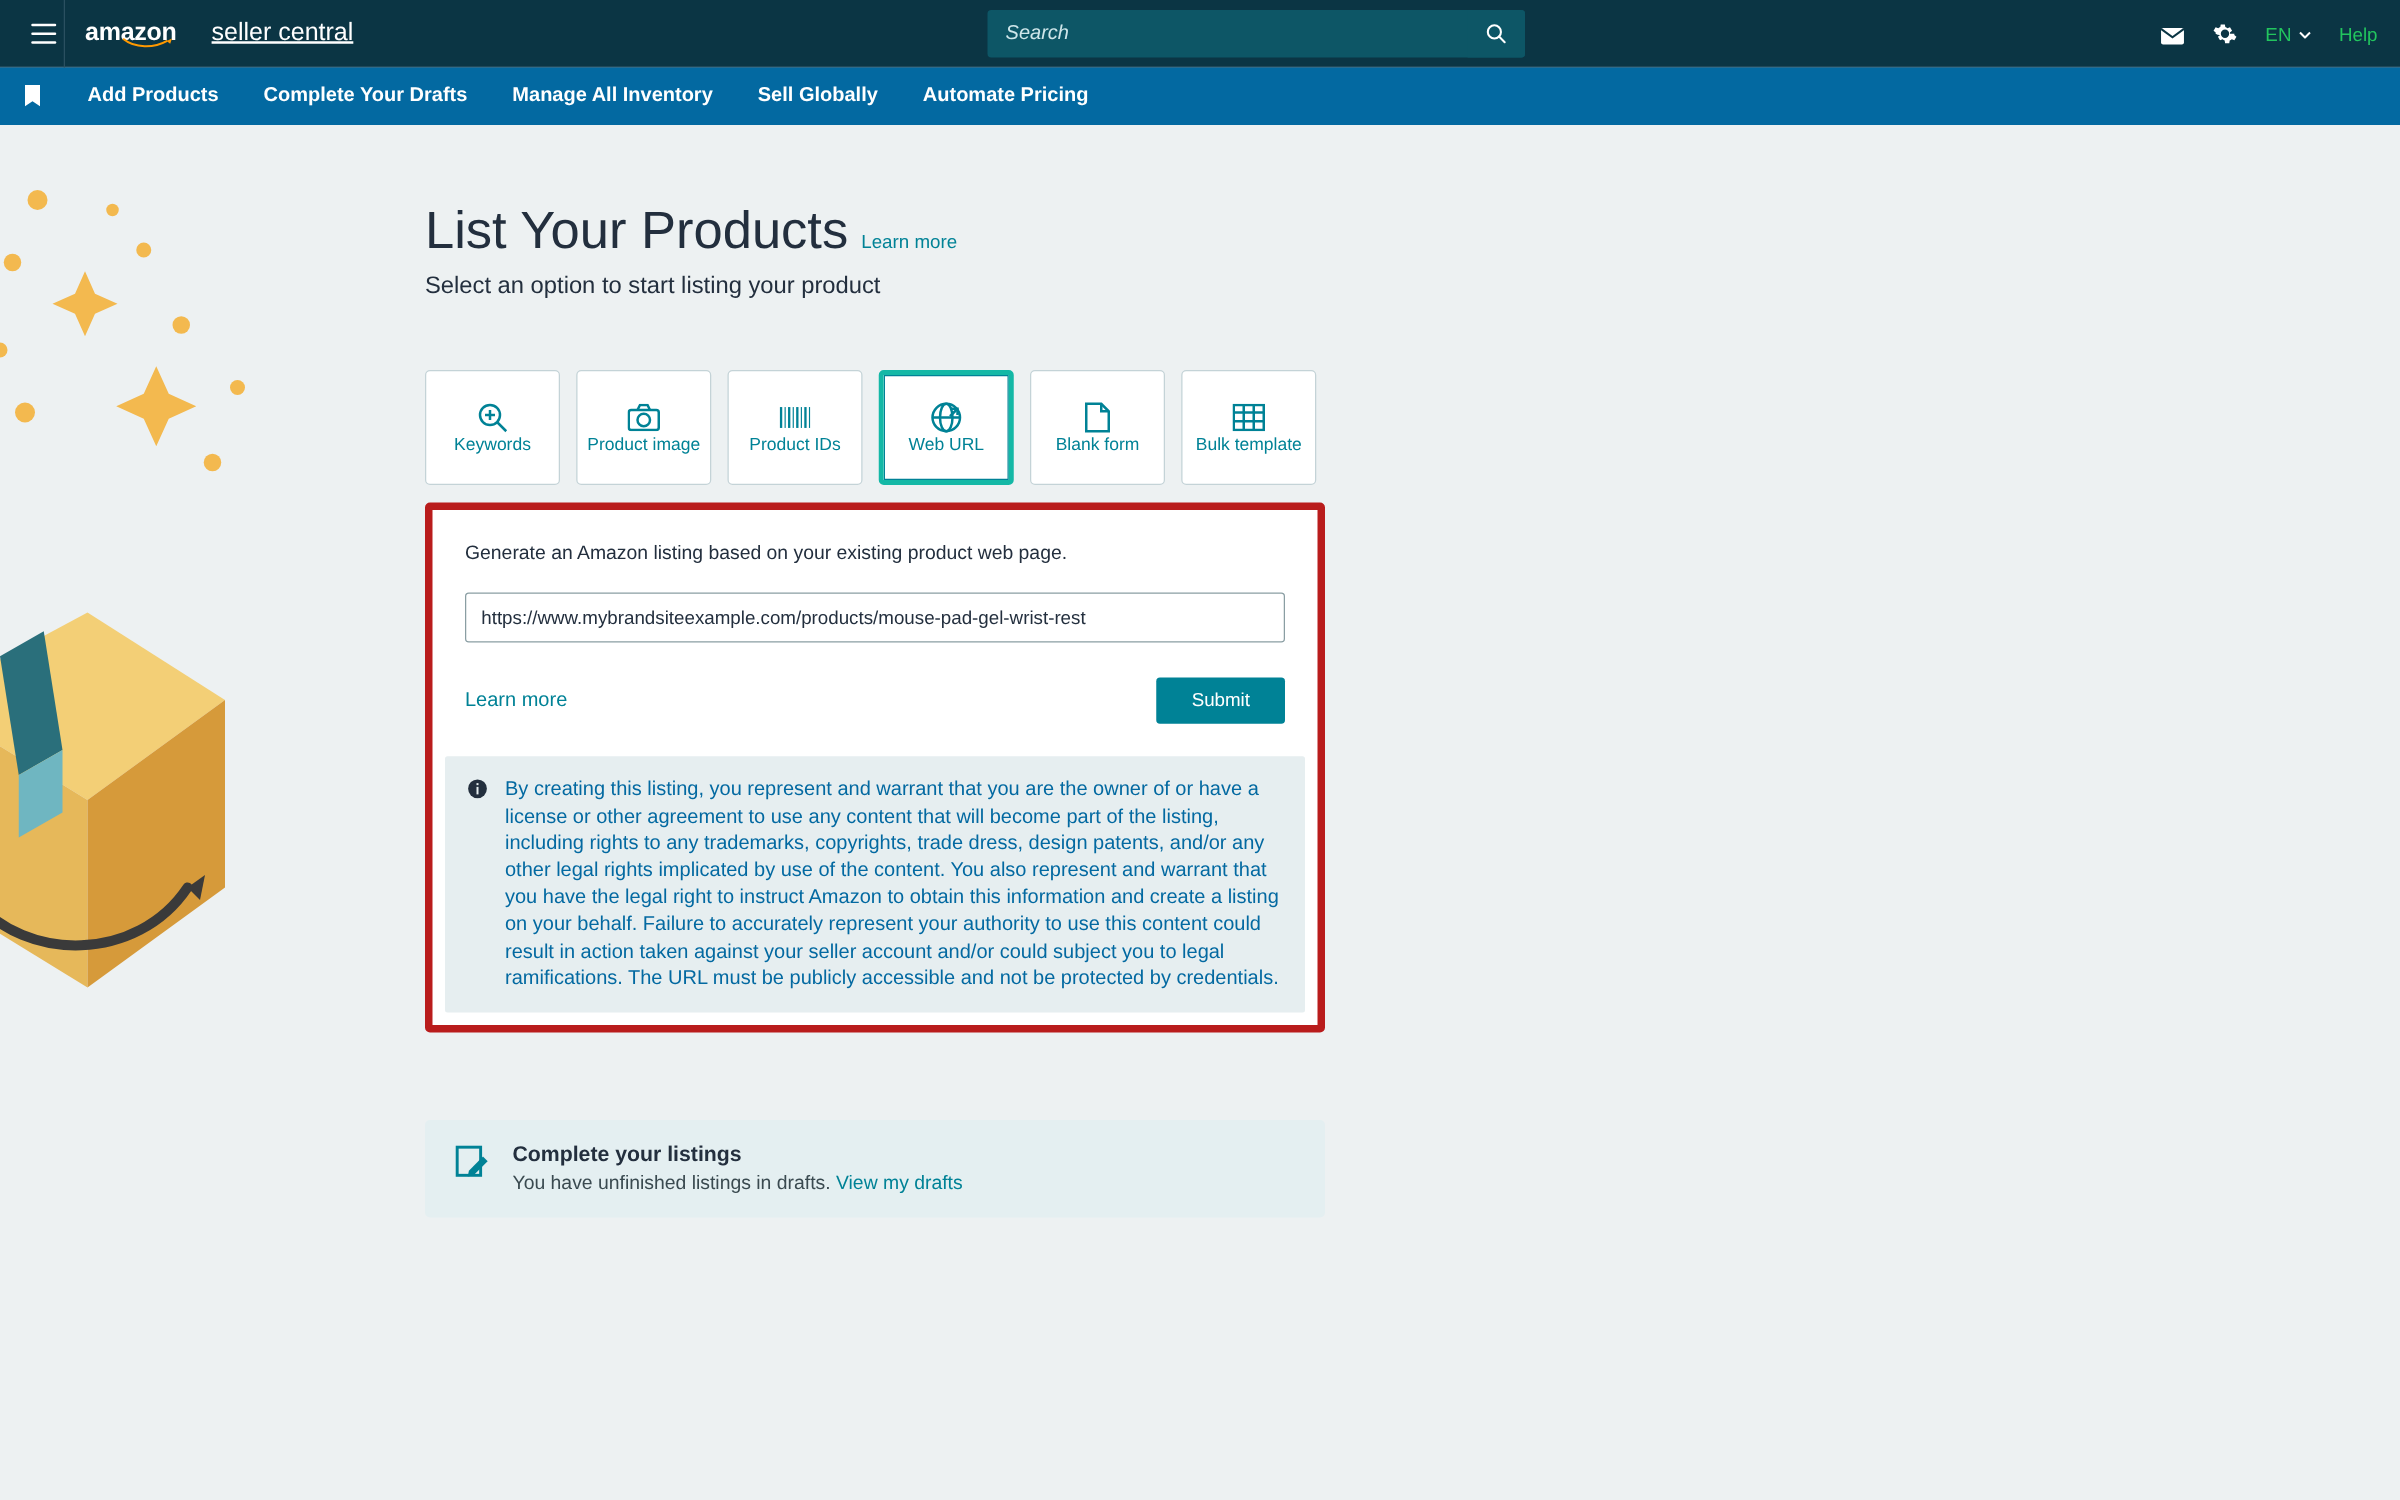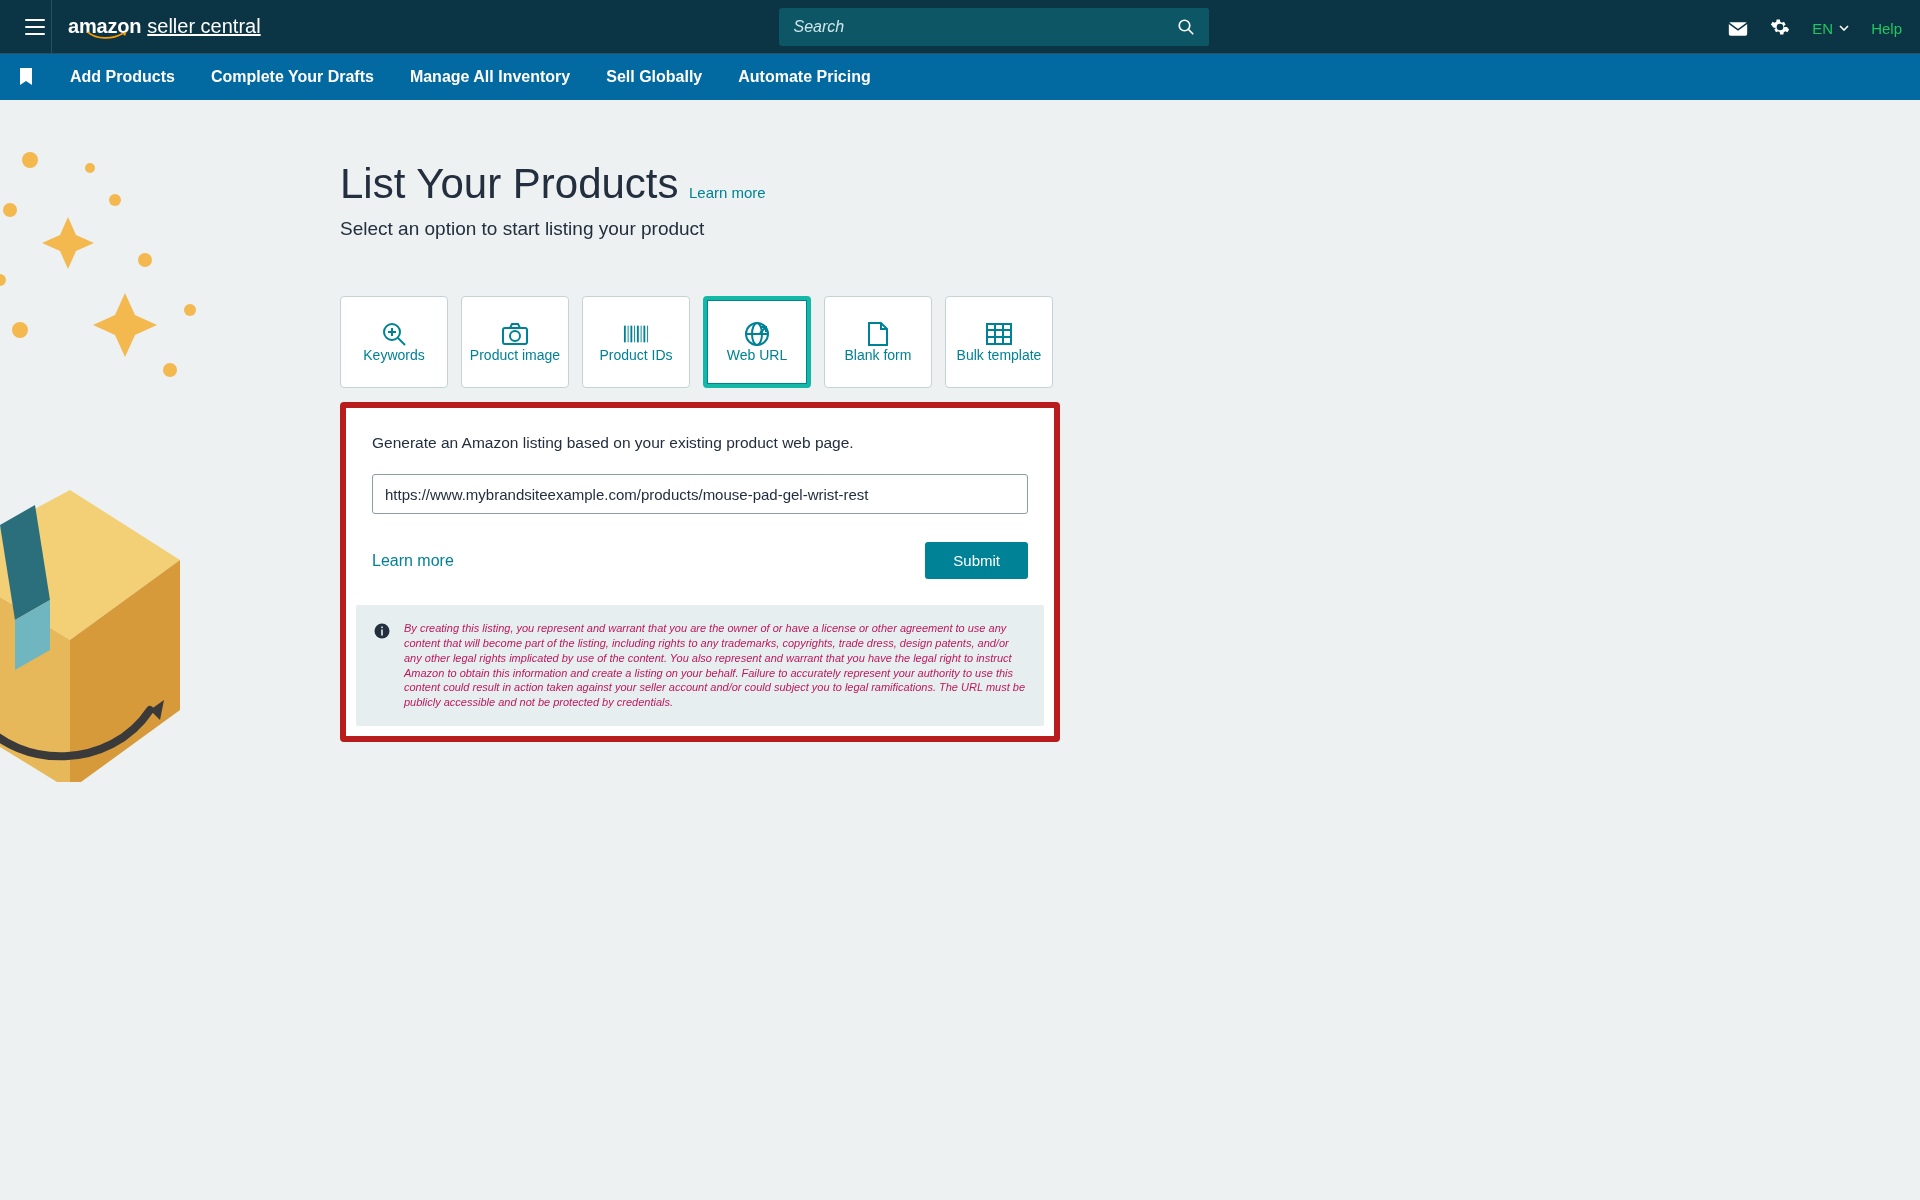--- a/index.html
+++ b/index.html
@@ -3,21 +3,21 @@
 <meta charset="utf-8">
 <style>
 * { margin:0; padding:0; box-sizing:border-box; }
 body { font-family:"Amazon Ember", Arial, sans-serif; background:#edf1f2; color:#232f3e; }
 
 
 .top-header { background:#0b3544; height:54px; display:flex; align-items:center; padding:0 18px; border-bottom:1px solid #2a5060; }
 .hamburger-wrap { width:34px; height:54px; display:flex; align-items:center; justify-content:center; border-right:1px solid #2a5060; margin-right:16px; cursor:pointer; }
 .hamburger { width:20px; height:16px; display:flex; flex-direction:column; justify-content:space-between; }
 .hamburger span { display:block; height:2px; background:#fff; border-radius:1px; }
-.logo { display:flex; align-items:baseline; gap:7px; color:#fff; }
+.logo { display:flex; align-items:baseline; gap:18px; color:#fff; }
 .logo-amazon { font-weight:700; font-size:20px; letter-spacing:-.2px; position:relative; }
 .logo-swoosh { position:absolute; left:10px; bottom:-6px; width:48px; height:10px; }
 .logo-sc { font-size:20px; font-weight:400; color:#fff;text-decoration:underline; }
 .search-wrap { flex:1; display:flex; justify-content:center; }
 .search-box { display:flex; align-items:center; background:#0d5666; width:430px; height:38px; border-radius:3px; }
 .search-input { flex:1; background:transparent; border:none; color:#fff; font-size:16px; padding:0 14px; outline:none; }
 .search-input::placeholder { color:#cfe6ea; font-style:italic; }
 .search-btn { width:46px; height:38px; background:#0d5666; border:none; display:flex; align-items:center; justify-content:center; border-radius:0 3px 3px 0; cursor:pointer; }
 .right-icons { display:flex; align-items:flex-end; gap:22px; margin-left:auto; color:#22c55e; }
 .lang { display:flex; align-items:center; gap:6px; cursor:pointer; font-size:15px; }
@@ -46,21 +46,21 @@
 
 .form-panel { border:6px solid #b91c1c; border-radius:4px; background:#fff; margin-top:14px; padding:26px 26px 10px 26px; }
 .form-prompt { font-size:15.5px; color:#232f3e; margin-bottom:22px; }
 .url-input { width:100%; height:40px; border:1px solid #8a9ea3; border-radius:3px; padding:0 12px; font-size:15px; color:#232f3e; }
 .form-row2 { display:flex; justify-content:space-between; align-items:center; margin-top:28px; }
 .learn-link { color:#008296; font-size:16px; cursor:pointer; }
 .submit-btn { background:#008296; color:#fff; border:none; font-size:15px; padding:10px 28px; border-radius:3px; cursor:pointer; }
 
 .disclaimer { margin-top:26px; background:#e6eef0; border-radius:2px; padding:16px 18px 16px 18px; display:flex; gap:14px; margin-left:-16px; margin-right:-16px; margin-bottom:-0px; }
 .disc-icon { width:16px; height:16px; flex-shrink:0; margin-top:2px; }
-.disc-text { font-size:11px; line-height:1.35; color:#be185d;font-style:italic; }
+.disc-text { font-size:16px; line-height:1.35; color:#0369a1; }
 
 .complete-card { max-width:720px; margin:70px 0 0 340px; background:#e4eff1; border-radius:4px; padding:18px 22px; display:flex; gap:18px; align-items:flex-start; }
 .complete-icon { width:30px; height:30px; flex-shrink:0; }
 .complete-title { font-size:17px; font-weight:700; color:#232f3e; }
 .complete-sub { font-size:15.5px; color:#3a4a50; margin-top:4px; }
 .complete-link { color:#008296; cursor:pointer; }
 </style>
 </head>
 <body>
 
@@ -246,13 +246,25 @@
         <svg class="disc-icon" viewBox="0 0 16 16">
           <circle cx="8" cy="8" r="7.5" fill="#232f3e"></circle>
           <rect x="7.2" y="3.5" width="1.6" height="1.6" fill="#e6eef0"></rect>
           <rect x="7.2" y="6.5" width="1.6" height="6" fill="#e6eef0"></rect>
         </svg>
         <div class="disc-text">By creating this listing, you represent and warrant that you are the owner of or have a license or other agreement to use any content that will become part of the listing, including rights to any trademarks, copyrights, trade dress, design patents, and/or any other legal rights implicated by use of the content. You also represent and warrant that you have the legal right to instruct Amazon to obtain this information and create a listing on your behalf. Failure to accurately represent your authority to use this content could result in action taken against your seller account and/or could subject you to legal ramifications. The URL must be publicly accessible and not be protected by credentials.</div>
       </div>
     </div>
   </div>
 
+  <div class="complete-card">
+    <svg class="complete-icon" viewBox="0 0 32 32">
+      <rect x="4" y="4" width="20" height="24" stroke="#008296" stroke-width="2.5" fill="none"></rect>
+      <path d="M14 24 l12 -12 l4 4 l-12 12 l-5 1 z" fill="#008296"></path>
+    </svg>
+    <div>
+      <div class="complete-title">Complete your listings</div>
+      <div class="complete-sub">
+        <span>You have unfinished listings in drafts. </span><span class="complete-link">View my drafts</span>
+      </div>
+    </div>
+  </div>
 </div>
 
 </body></html>

